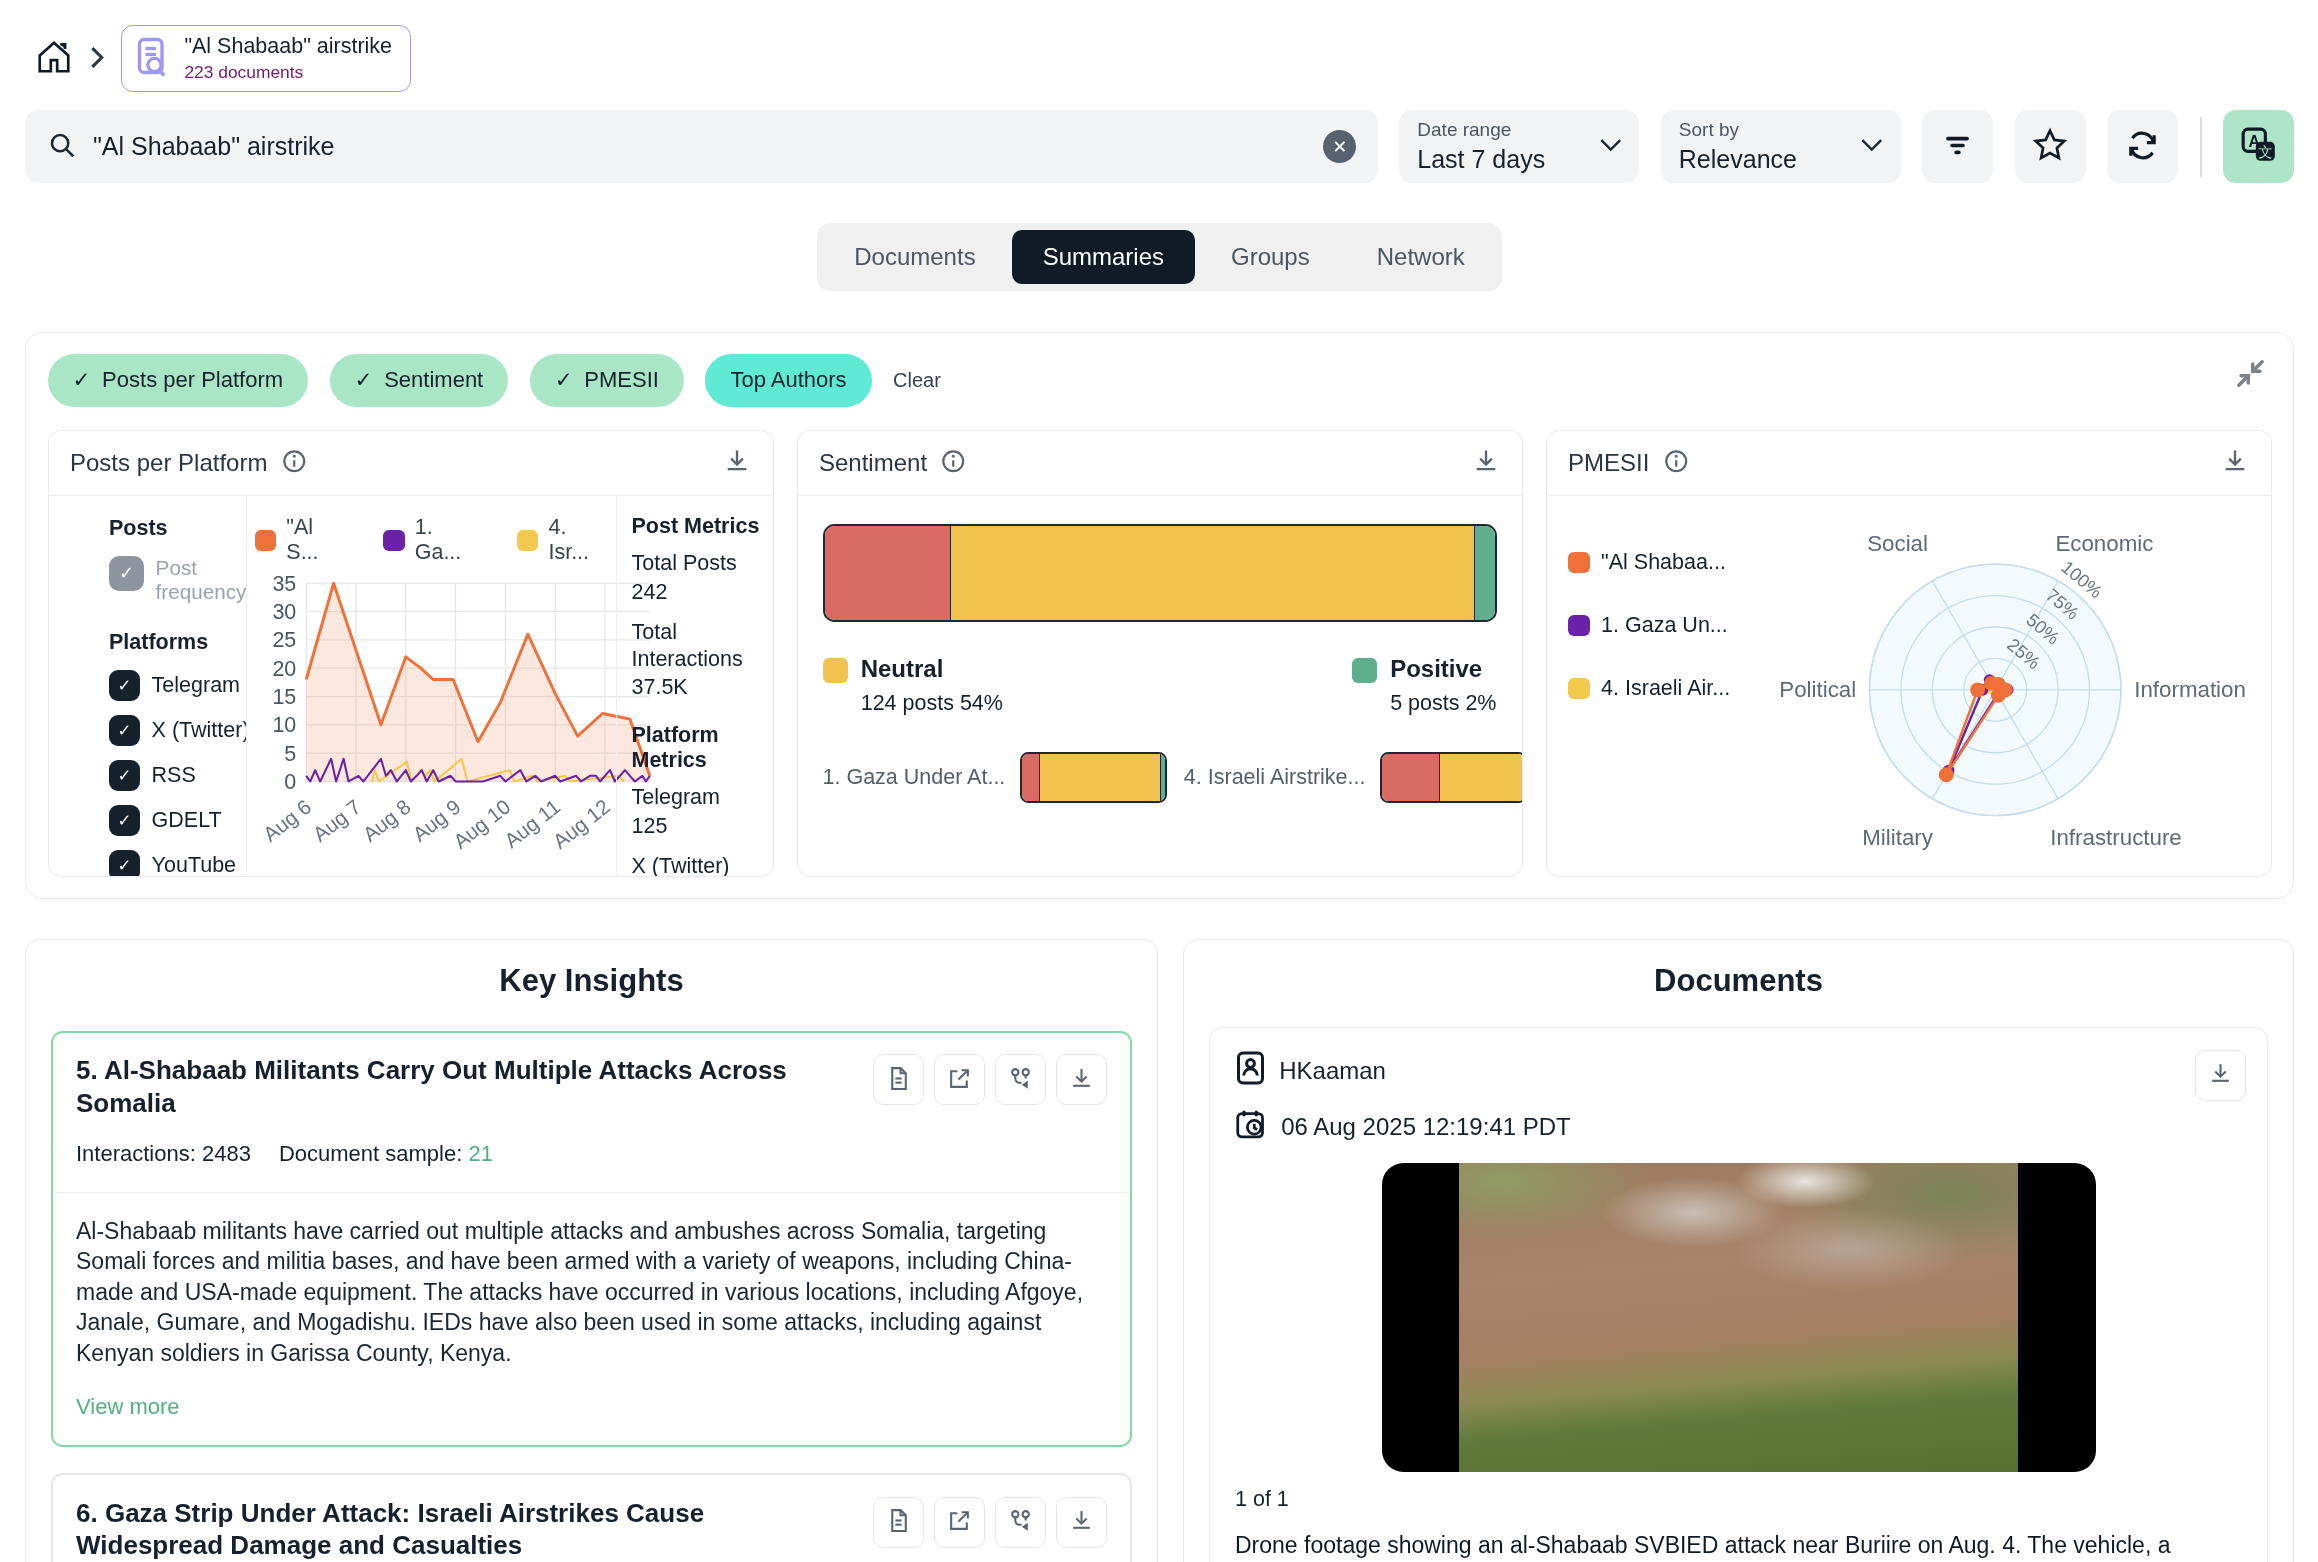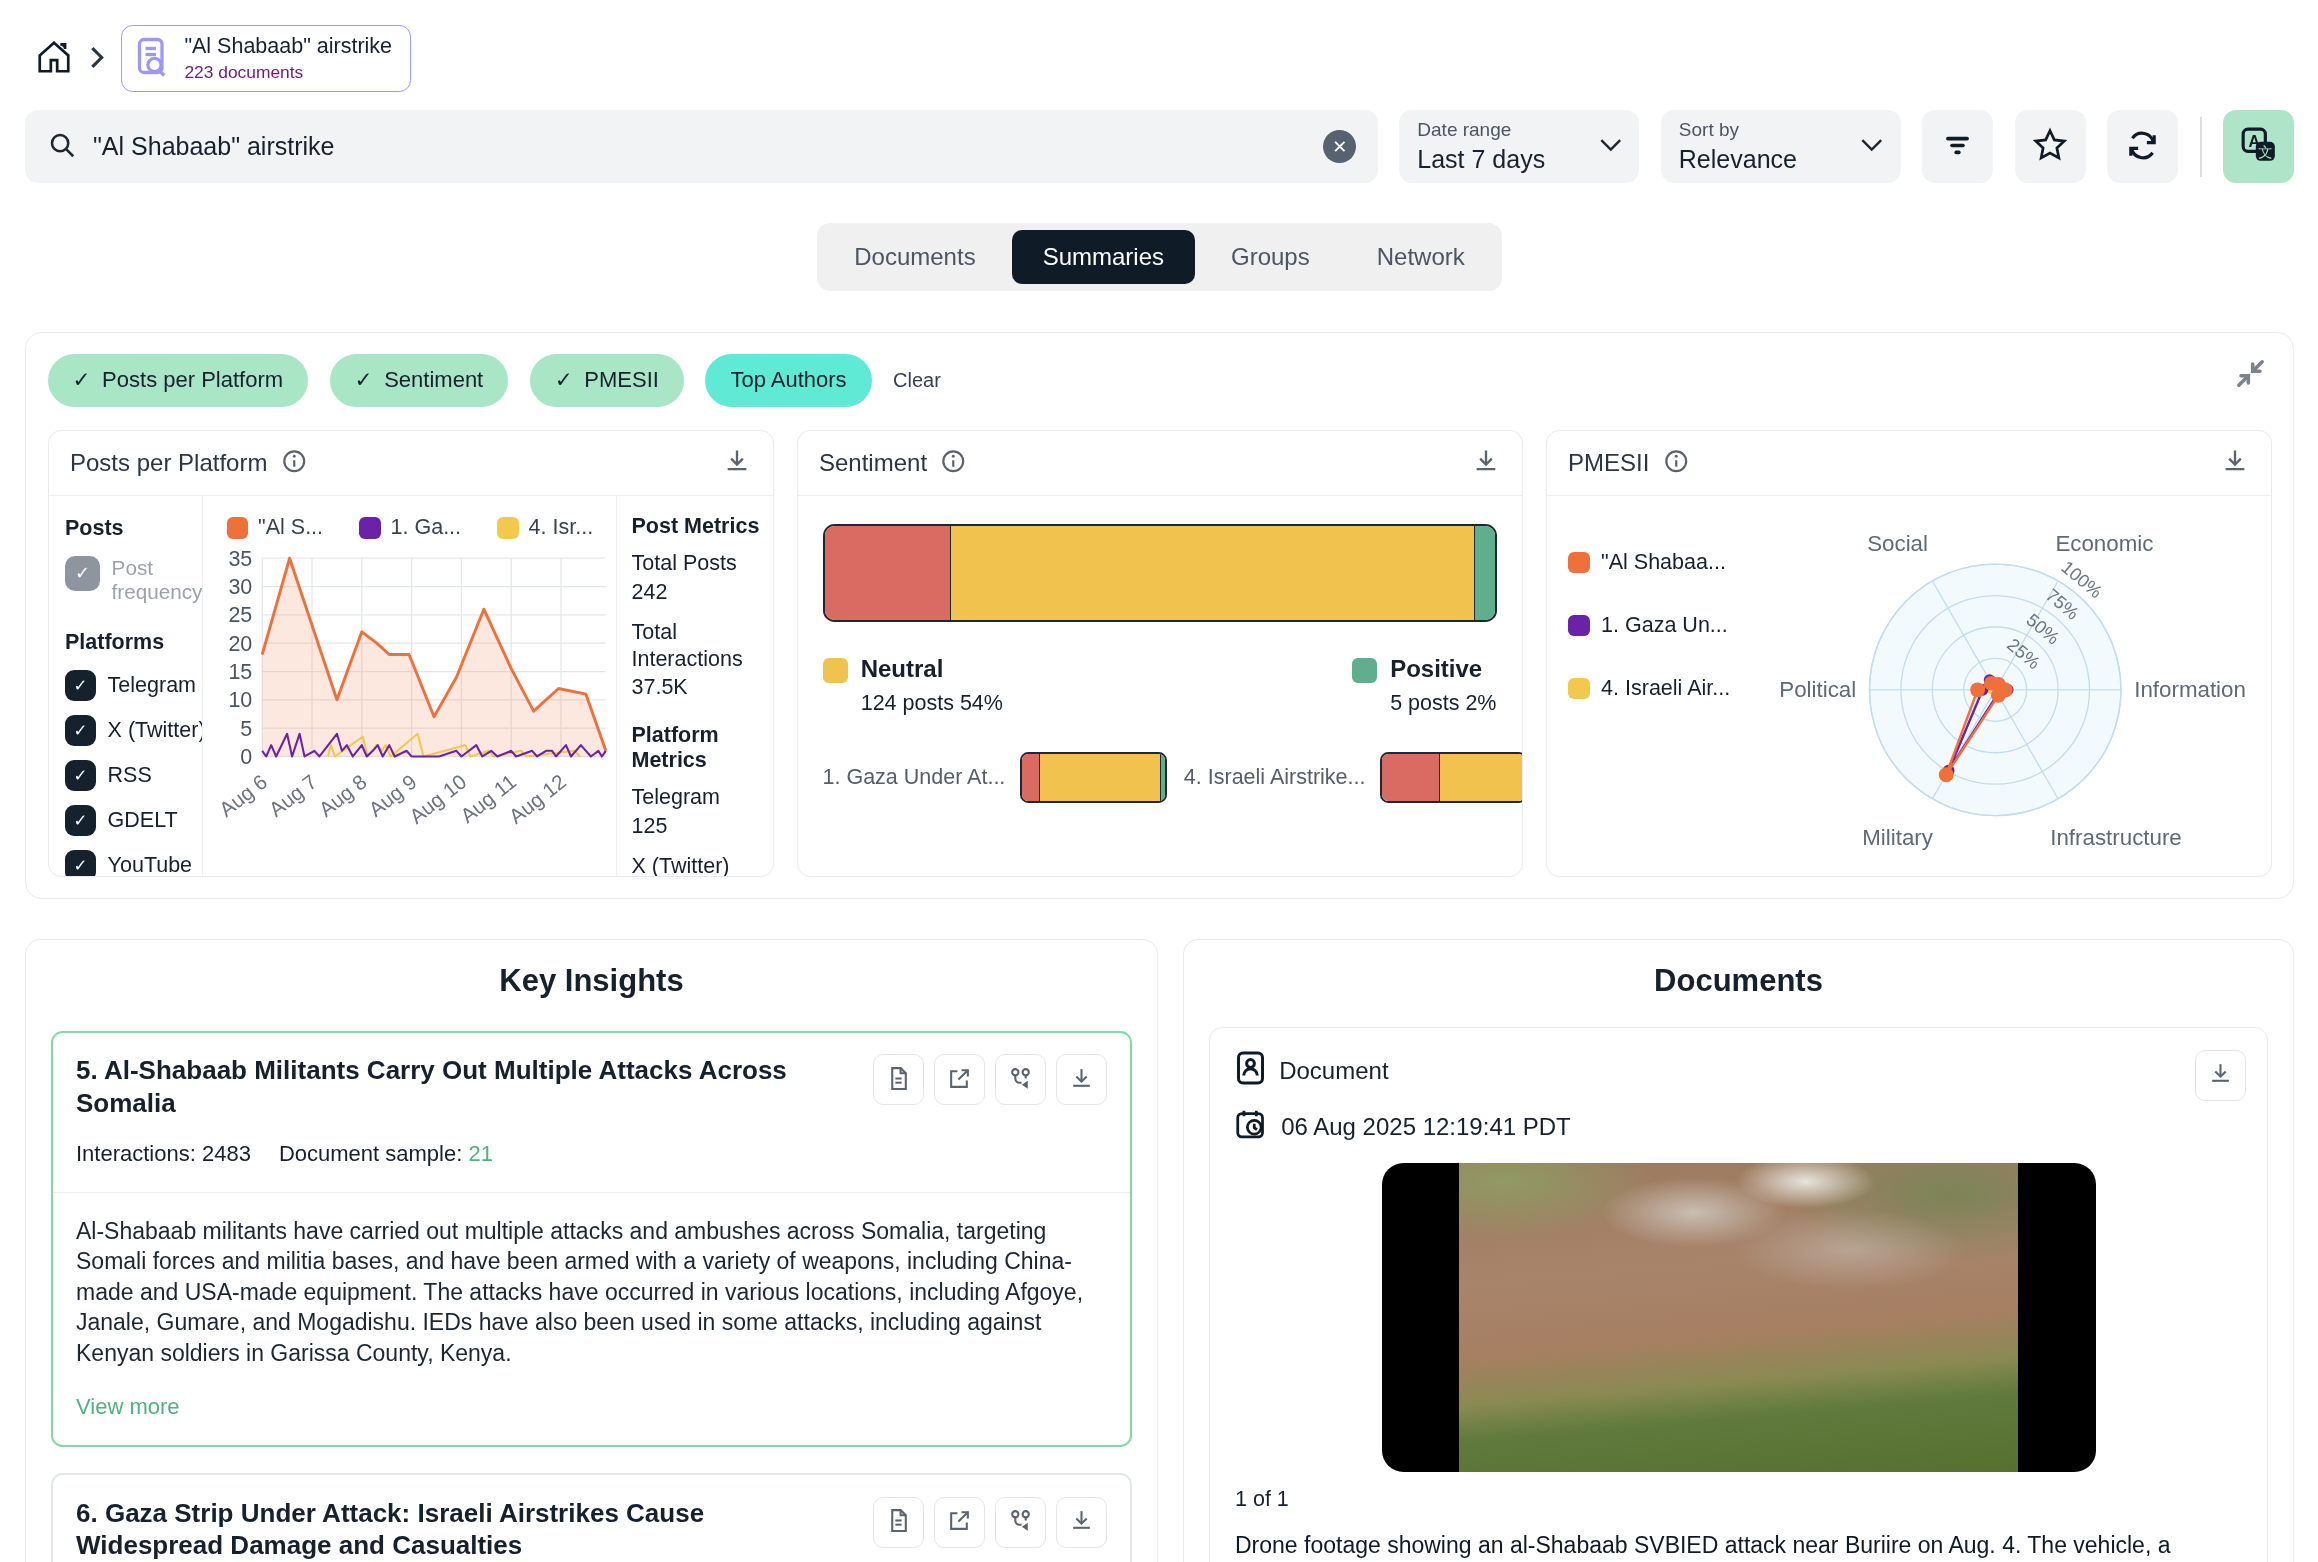--- a/index.html
+++ b/index.html
@@ -39,21 +39,21 @@
   .chip.off { background:#5eead4; }
   .chip .ck { font-size:21.5px; }
   .clear-link { background:none; border:none; font-size:20px; color:#374151; cursor:pointer; font-family:"Liberation Sans",sans-serif; }
   .collapse-btn { position:absolute; top:23px; right:25px; background:none; border:none; cursor:pointer; }
 
   .cards-row { display:flex; gap:23px; margin-top:23px; }
   .chart-card { flex:1; border:1.7px solid #e8eaee; border-radius:13.2px; background:#fff; height:447px; overflow:hidden; display:flex; flex-direction:column; }
   .card-head { display:flex; align-items:center; gap:13.2px; padding:16.5px 21.5px; border-bottom:1.7px solid #eceef1; }
   .card-head .ttl { font-size:24px; color:#2a3644; }
   .card-head .dl { margin-left:auto; background:none; border:none; cursor:pointer; }
-  .card-body { flex:1; display:flex; min-height:0; }
+  .card-body { flex:1; display:flex; min-height:0;padding-left:44px; }
 
   
   .col-posts { width:154px; padding:20px 15px 0 16.5px; border-right:1.7px solid #eceef1; overflow:hidden; }
   .col-posts h4 { font-size:21.5px; margin-bottom:15px; }
   .pf-row { display:flex; gap:11.6px; align-items:flex-start; margin-bottom:16.5px; }
   .gray-check { width:35px; height:35px; border-radius:10px; background:#8d959e; color:#fff; font-size:18px; display:flex; align-items:center; justify-content:center; flex:0 0 auto; }
   .pf-row .lbl { font-size:20.7px; color:#9aa2ab; line-height:1.2; }
   .plat-row { display:flex; gap:11.6px; align-items:center; margin-bottom:14px; }
   .dark-check { width:31px; height:31px; border-radius:9px; background:#15222e; color:#fff; font-size:16.5px; display:flex; align-items:center; justify-content:center; flex:0 0 auto; }
   .plat-row .lbl { font-size:21.5px; color:#16212d; white-space:nowrap; }
@@ -634,21 +634,21 @@
                 <path d="M7 10 l5 5 l5 -5"></path>
                 <path d="M4 19 h16"></path>
               </svg></span>
           </button>
         <div class="doc-row">
           <span><svg width="31" height="36" viewBox="0 0 20 24" fill="none" stroke="#0f1b26" stroke-width="2">
                 <rect x="2" y="2" width="16" height="20" rx="3"></rect>
                 <circle cx="10" cy="9" r="2.6"></circle>
                 <path d="M5.5 17 a4.5 4.5 0 0 1 9 0"></path>
               </svg></span>
-          <span>Document</span>
+          <span>HKaaman</span>
         </div>
         <div class="doc-row">
           <span><svg width="33" height="35" viewBox="0 0 24 24" fill="none" stroke="#0f1b26" stroke-width="2">
                 <rect x="2" y="4" width="18" height="17" rx="3"></rect>
                 <line x1="6.5" y1="2" x2="6.5" y2="6"></line>
                 <line x1="15.5" y1="2" x2="15.5" y2="6"></line>
                 <circle cx="14" cy="14" r="5" fill="#fff"></circle>
                 <path d="M14 11.5 v2.8 l2 1.4"></path>
               </svg></span>
           <span>06 Aug 2025 12:19:41 PDT</span>

